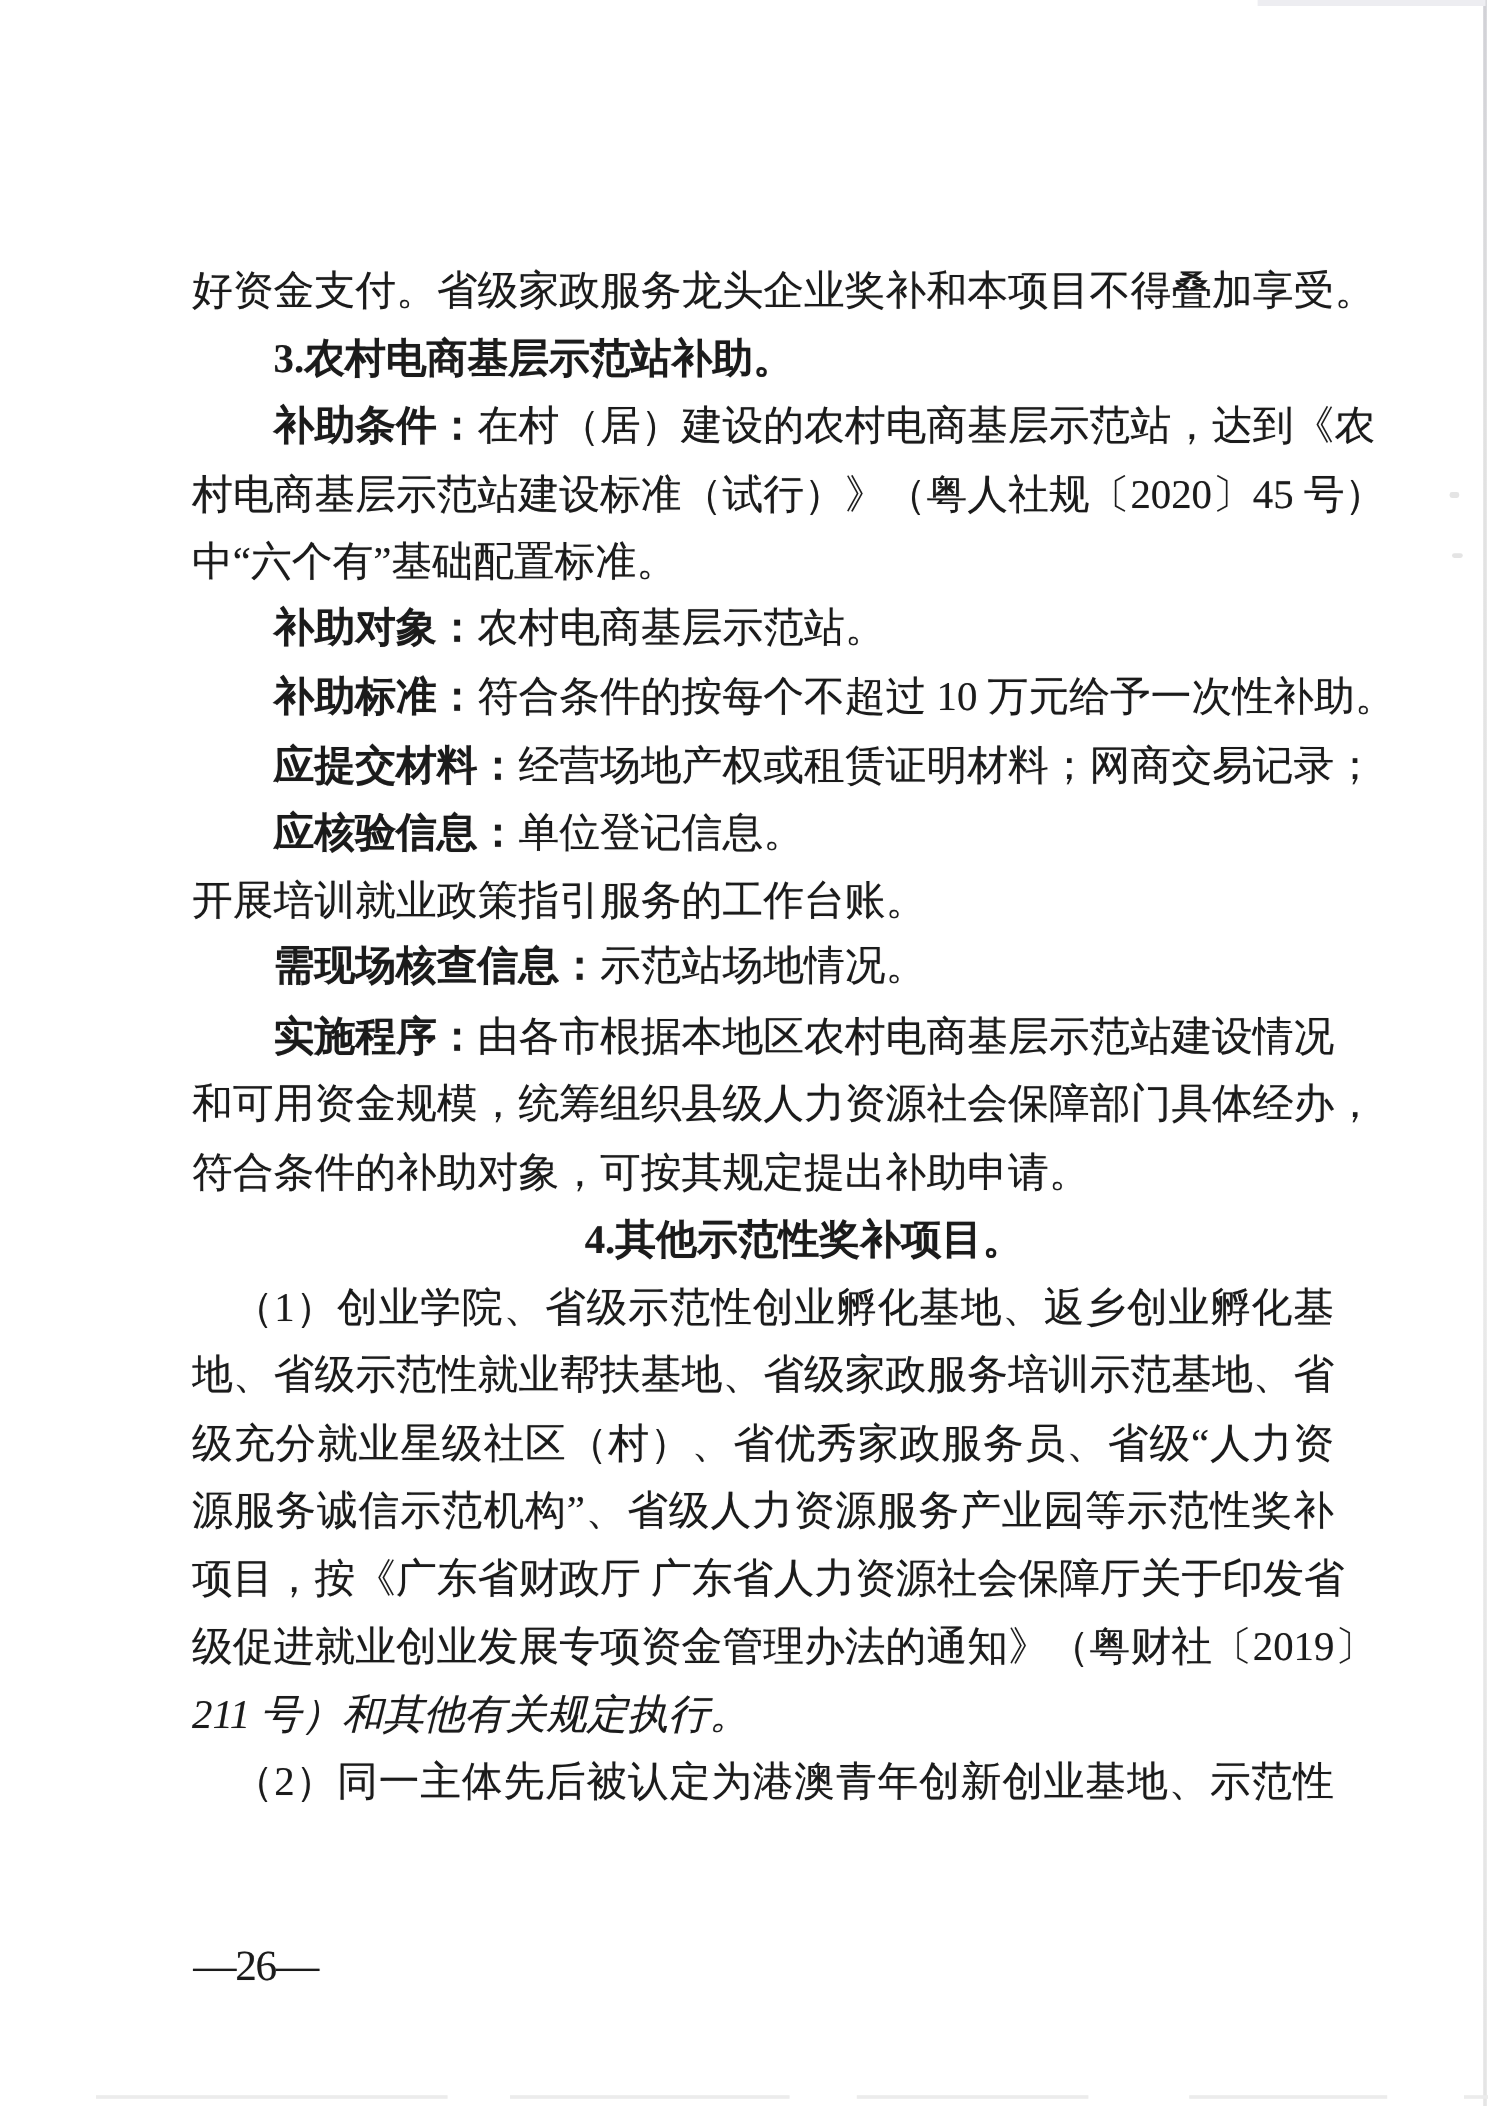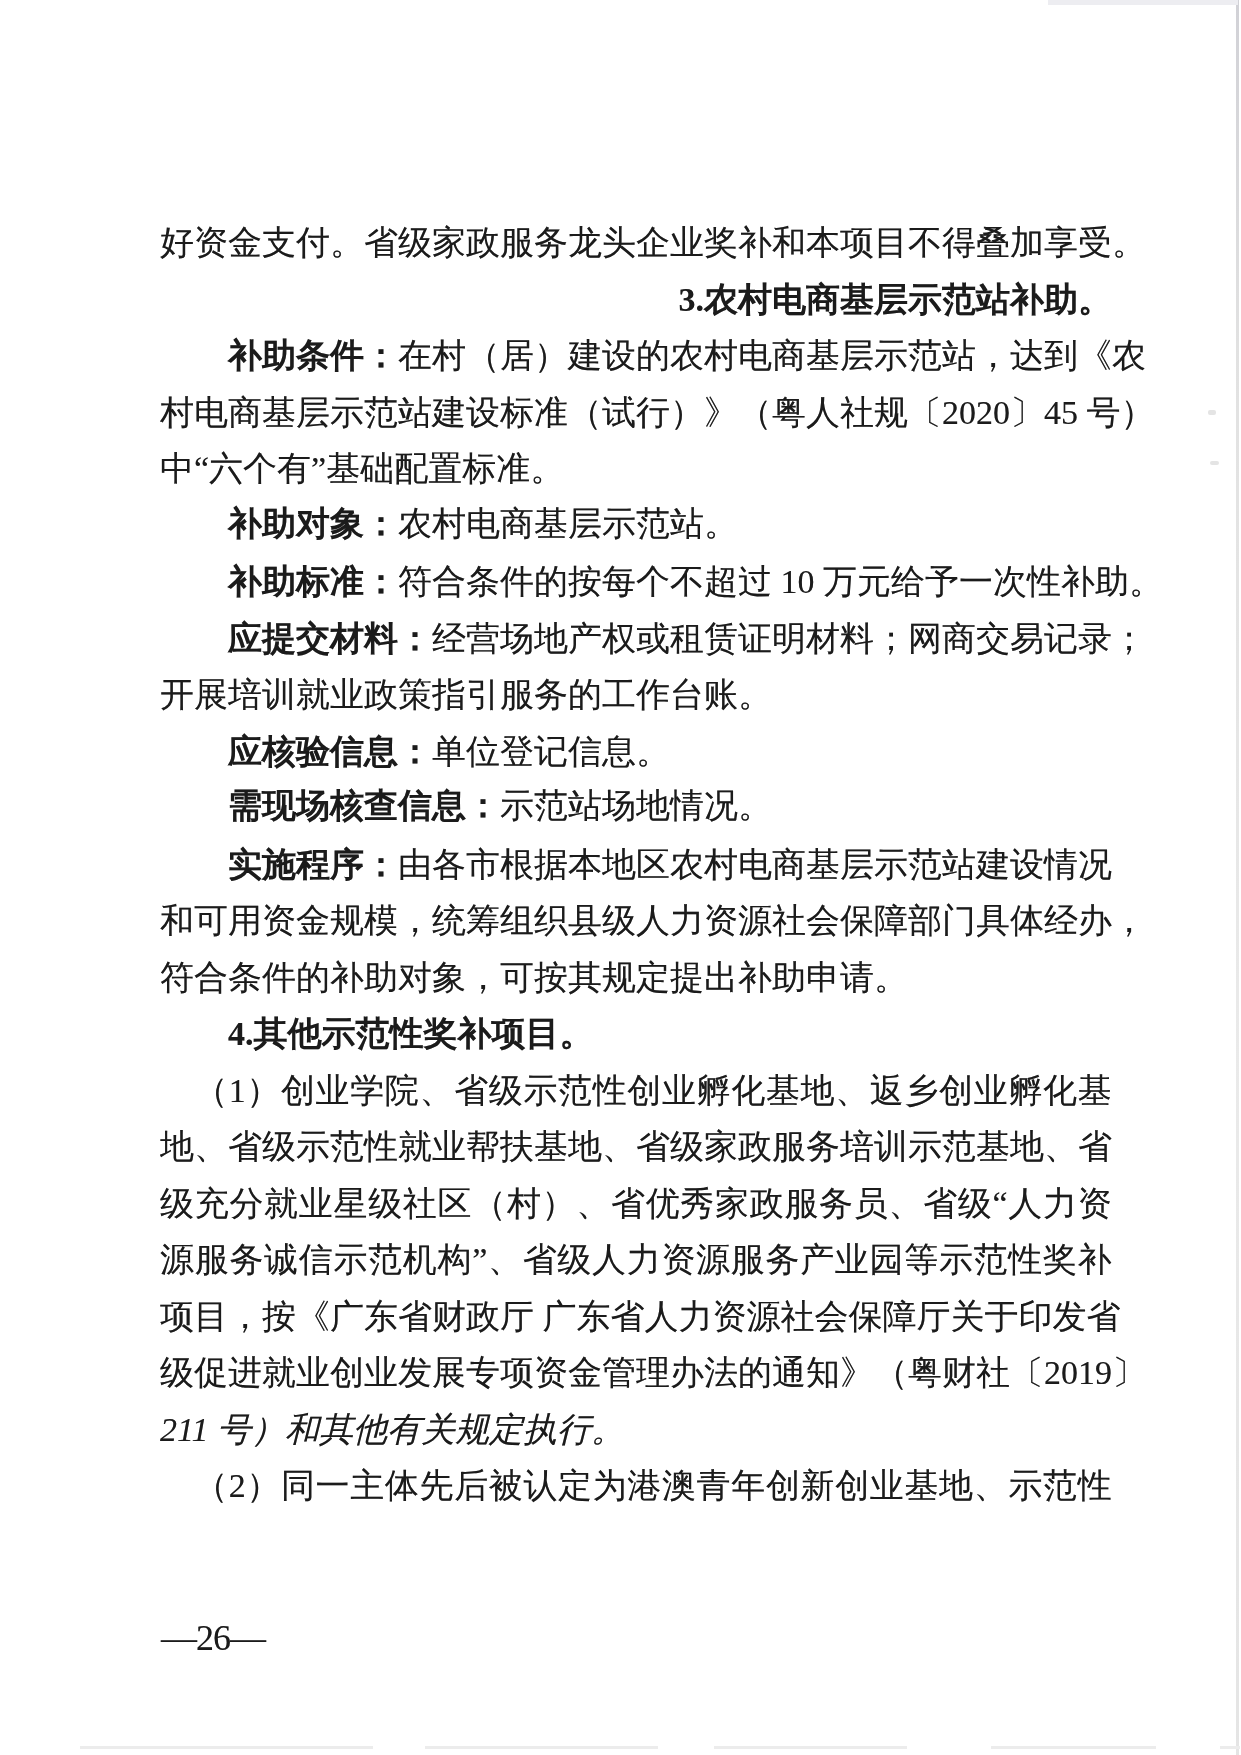--- a/index.html
+++ b/index.html
@@ -102,21 +102,21 @@
         <span>项</span>
         <span>目</span>
         <span>不</span>
         <span>得</span>
         <span>叠</span>
         <span>加</span>
         <span>享</span>
         <span>受</span>
         <span>。</span>
       </div>
-      <div class="line" style="padding-left: 68px; text-align: right;"><span class="b">3.农村电商基层示范站补助。</span></div>
+      <div class="line" style="padding-left: 68px;"><span class="b">3.农村电商基层示范站补助。</span></div>
       <div class="line stretch" style="padding-left: 68px;">
         <span class="b">补</span>
         <span class="b">助</span>
         <span class="b">条</span>
         <span class="b">件</span>
         <span class="b">：</span>
         <span>在</span>
         <span>村</span>
         <span>（</span>
         <span>居</span>
@@ -230,22 +230,22 @@
         <span>料</span>
         <span>；</span>
         <span>网</span>
         <span>商</span>
         <span>交</span>
         <span>易</span>
         <span>记</span>
         <span>录</span>
         <span>；</span>
       </div>
+      <div class="line" style="padding-left: 68px;"><span class="b">应核验信息：</span><span>单位登记信息。</span></div>
       <div class="line" style="padding-left: 0px;"><span>开展培训就业政策指引服务的工作台账。</span></div>
-      <div class="line" style="padding-left: 68px;"><span class="b">应核验信息：</span><span>单位登记信息。</span></div>
       <div class="line" style="padding-left: 68px; font-family: Liberation Mono, monospace;"><span class="b">需现场核查信息：</span><span>示范站场地情况。</span></div>
       <div class="line stretch" style="padding-left: 68px;">
         <span class="b">实</span>
         <span class="b">施</span>
         <span class="b">程</span>
         <span class="b">序</span>
         <span class="b">：</span>
         <span>由</span>
         <span>各</span>
         <span>市</span>
@@ -293,21 +293,21 @@
         <span>障</span>
         <span>部</span>
         <span>门</span>
         <span>具</span>
         <span>体</span>
         <span>经</span>
         <span>办</span>
         <span>，</span>
       </div>
       <div class="line" style="padding-left: 0px;"><span>符合条件的补助对象，可按其规定提出补助申请。</span></div>
-      <div class="line" style="padding-left: 68px;"><span class="b">4.其他示范性奖补项目。</span></div>
+      <div class="line" style="padding-left: 68px; text-align: center;"><span class="b">4.其他示范性奖补项目。</span></div>
       <div class="line stretch" style="padding-left: 34px;">
         <span>（</span>
         <span>1</span>
         <span>）</span>
         <span>创</span>
         <span>业</span>
         <span>学</span>
         <span>院</span>
         <span>、</span>
         <span>省</span>

